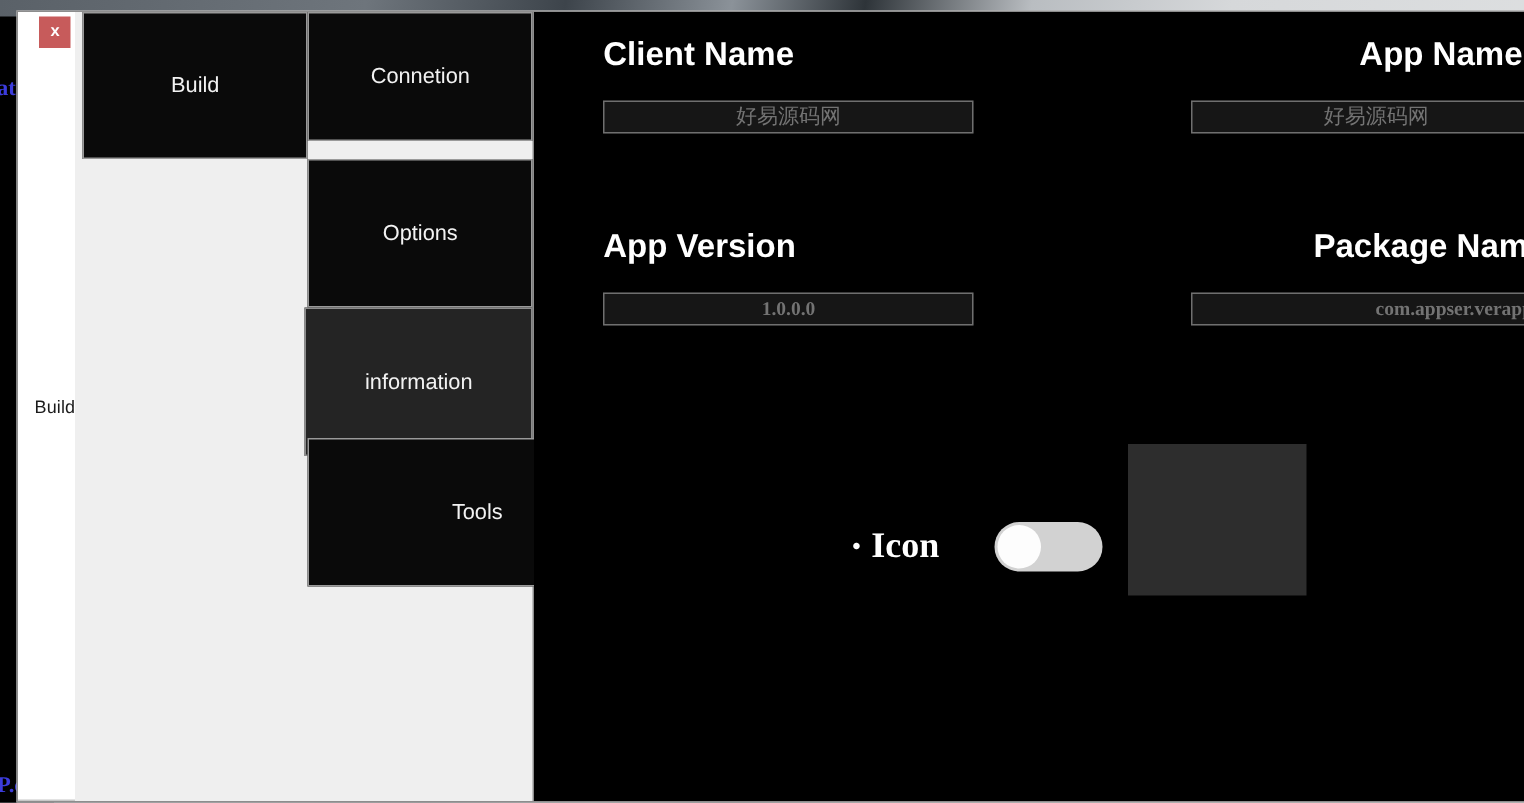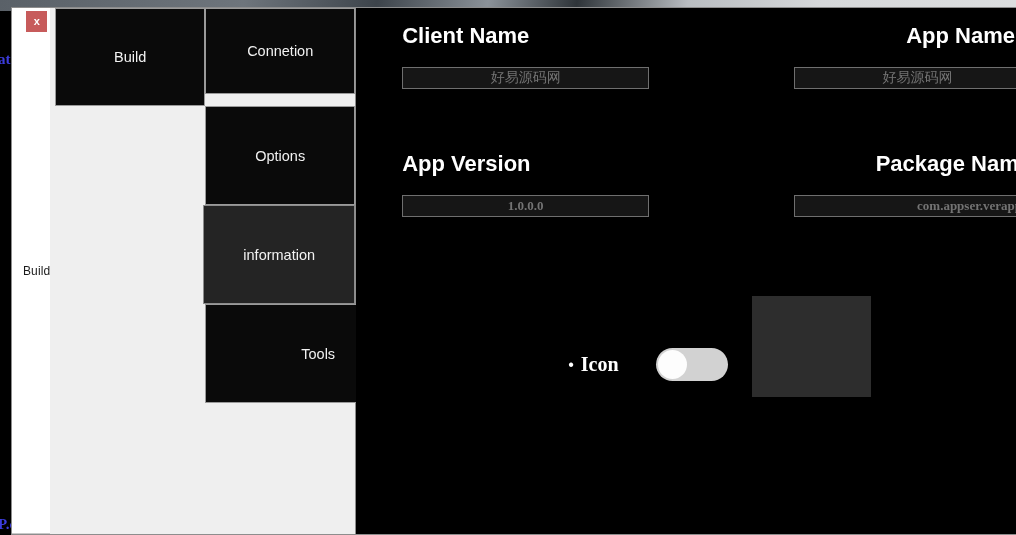--- a/index.html
+++ b/index.html
@@ -123,21 +123,21 @@
   }
   .tab.hovered {
     background: #242424;
     border-color: #8c8c8c;
   }
 
   #tab-build      { left: 5px;   top: 0px;   width: 150px; height: 98px; }
   #tab-connetion  { left: 155px; top: 0px;   width: 150px; height: 86px; }
   #tab-options    { left: 155px; top: 98px;  width: 150px; height: 99px; }
   #tab-information{ left: 153px; top: 197px; width: 152px; height: 99px; }
-  #tab-tools      { left: 155px; top: 296px; width: 178px; height: 99px; padding-left: 48px; }
+  #tab-tools      { left: 155px; top: 284px; width: 178px; height: 99px; padding-left: 48px; }
 
   
   #content {
     flex: 1 1 auto;
     background: #000000;
     position: relative;
     overflow: hidden;
   }
 
   .field-group { position: absolute; }
@@ -199,21 +199,21 @@
   #icon-bullet {
     color: #ffffff;
     font-size: 16px;
     margin-right: 7px;
     line-height: 1;
   }
   #icon-label {
     color: #ffffff;
     font-family: "Liberation Serif", serif;
     font-weight: bold;
-    font-size: 20px;
+    font-size: 24px;
     margin-right: 37px;
   }
   #icon-toggle {
     width: 72px;
     height: 33px;
     border-radius: 17px;
     background: #d2d2d2;
     position: relative;
     cursor: pointer;
     flex: 0 0 auto;

